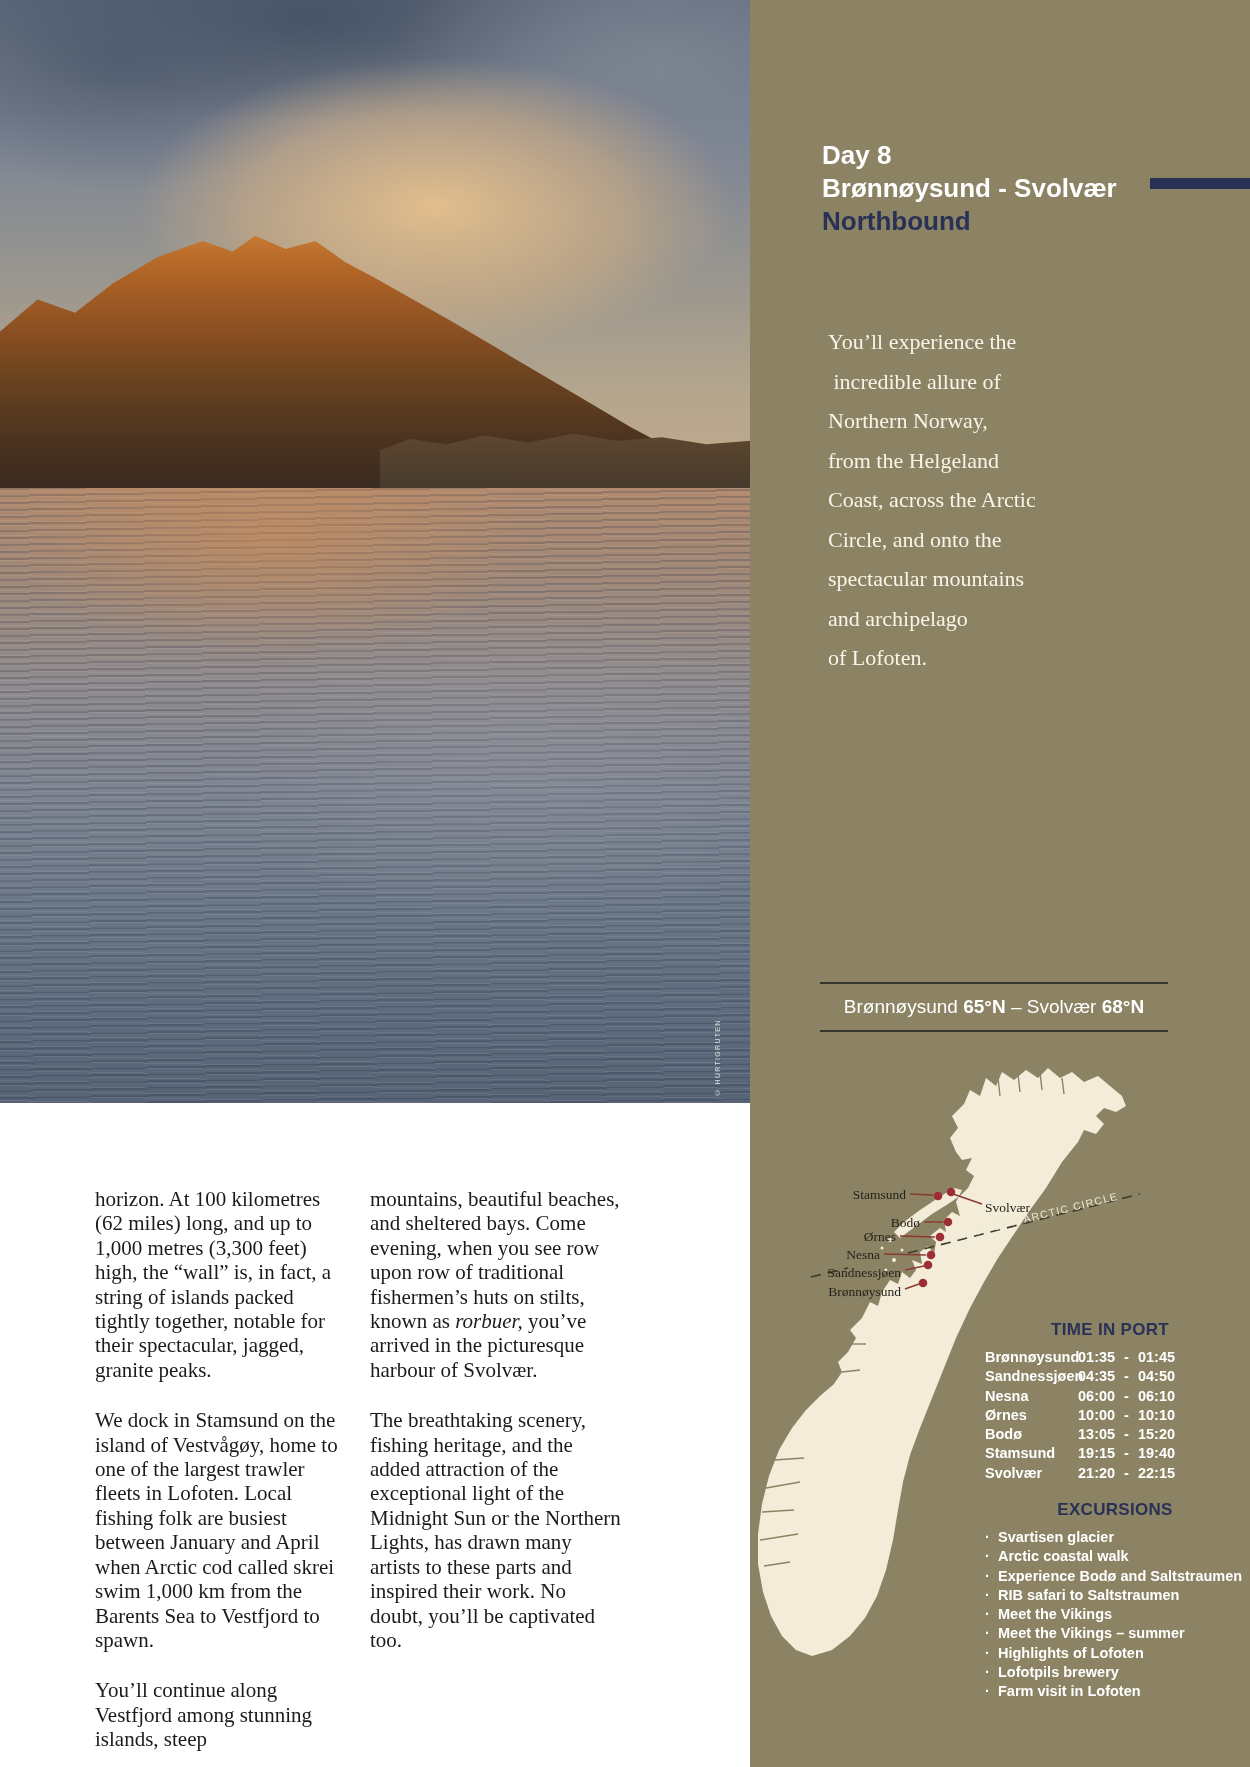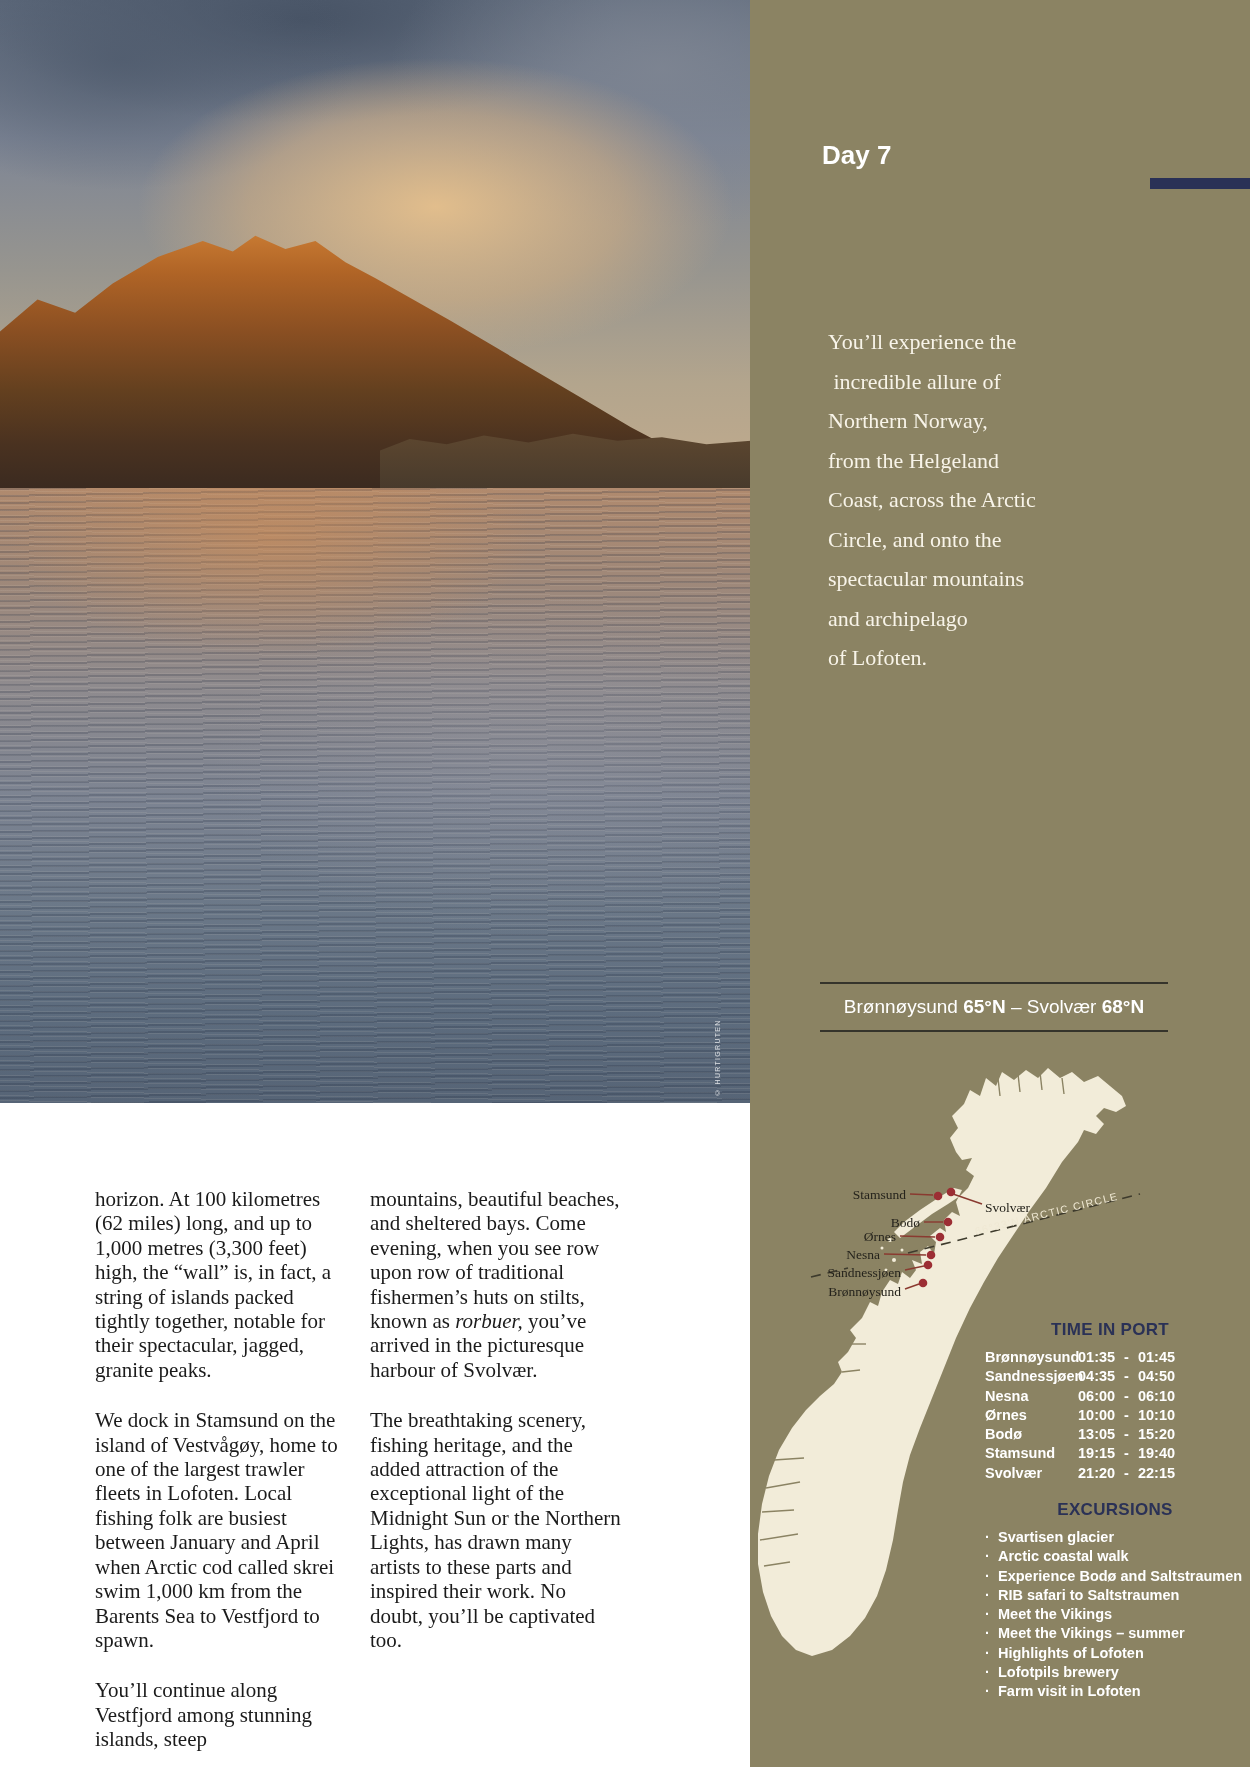--- a/index.html
+++ b/index.html
@@ -77,21 +77,23 @@
     <div class="sky"></div>
     <div class="ridge-main"></div>
     <div class="ridge-far"></div>
     <div class="water"></div>
     <div class="photo-credit">© HURTIGRUTEN</div>
   </div>
 
   <div class="panel">
 
     <div class="panel-header">
-      <div>Day 7</div>
+      <div>Day 8</div>
+      <div>Brønnøysund - Svolvær</div>
+      <div class="direction">Northbound</div>
     </div>
     <div class="accent-bar"></div>
 
     <div class="intro">You’ll experience the
 &nbsp;incredible allure of
 Northern Norway,
 from the Helgeland
 Coast, across the Arctic
 Circle, and onto the
 spectacular mountains

